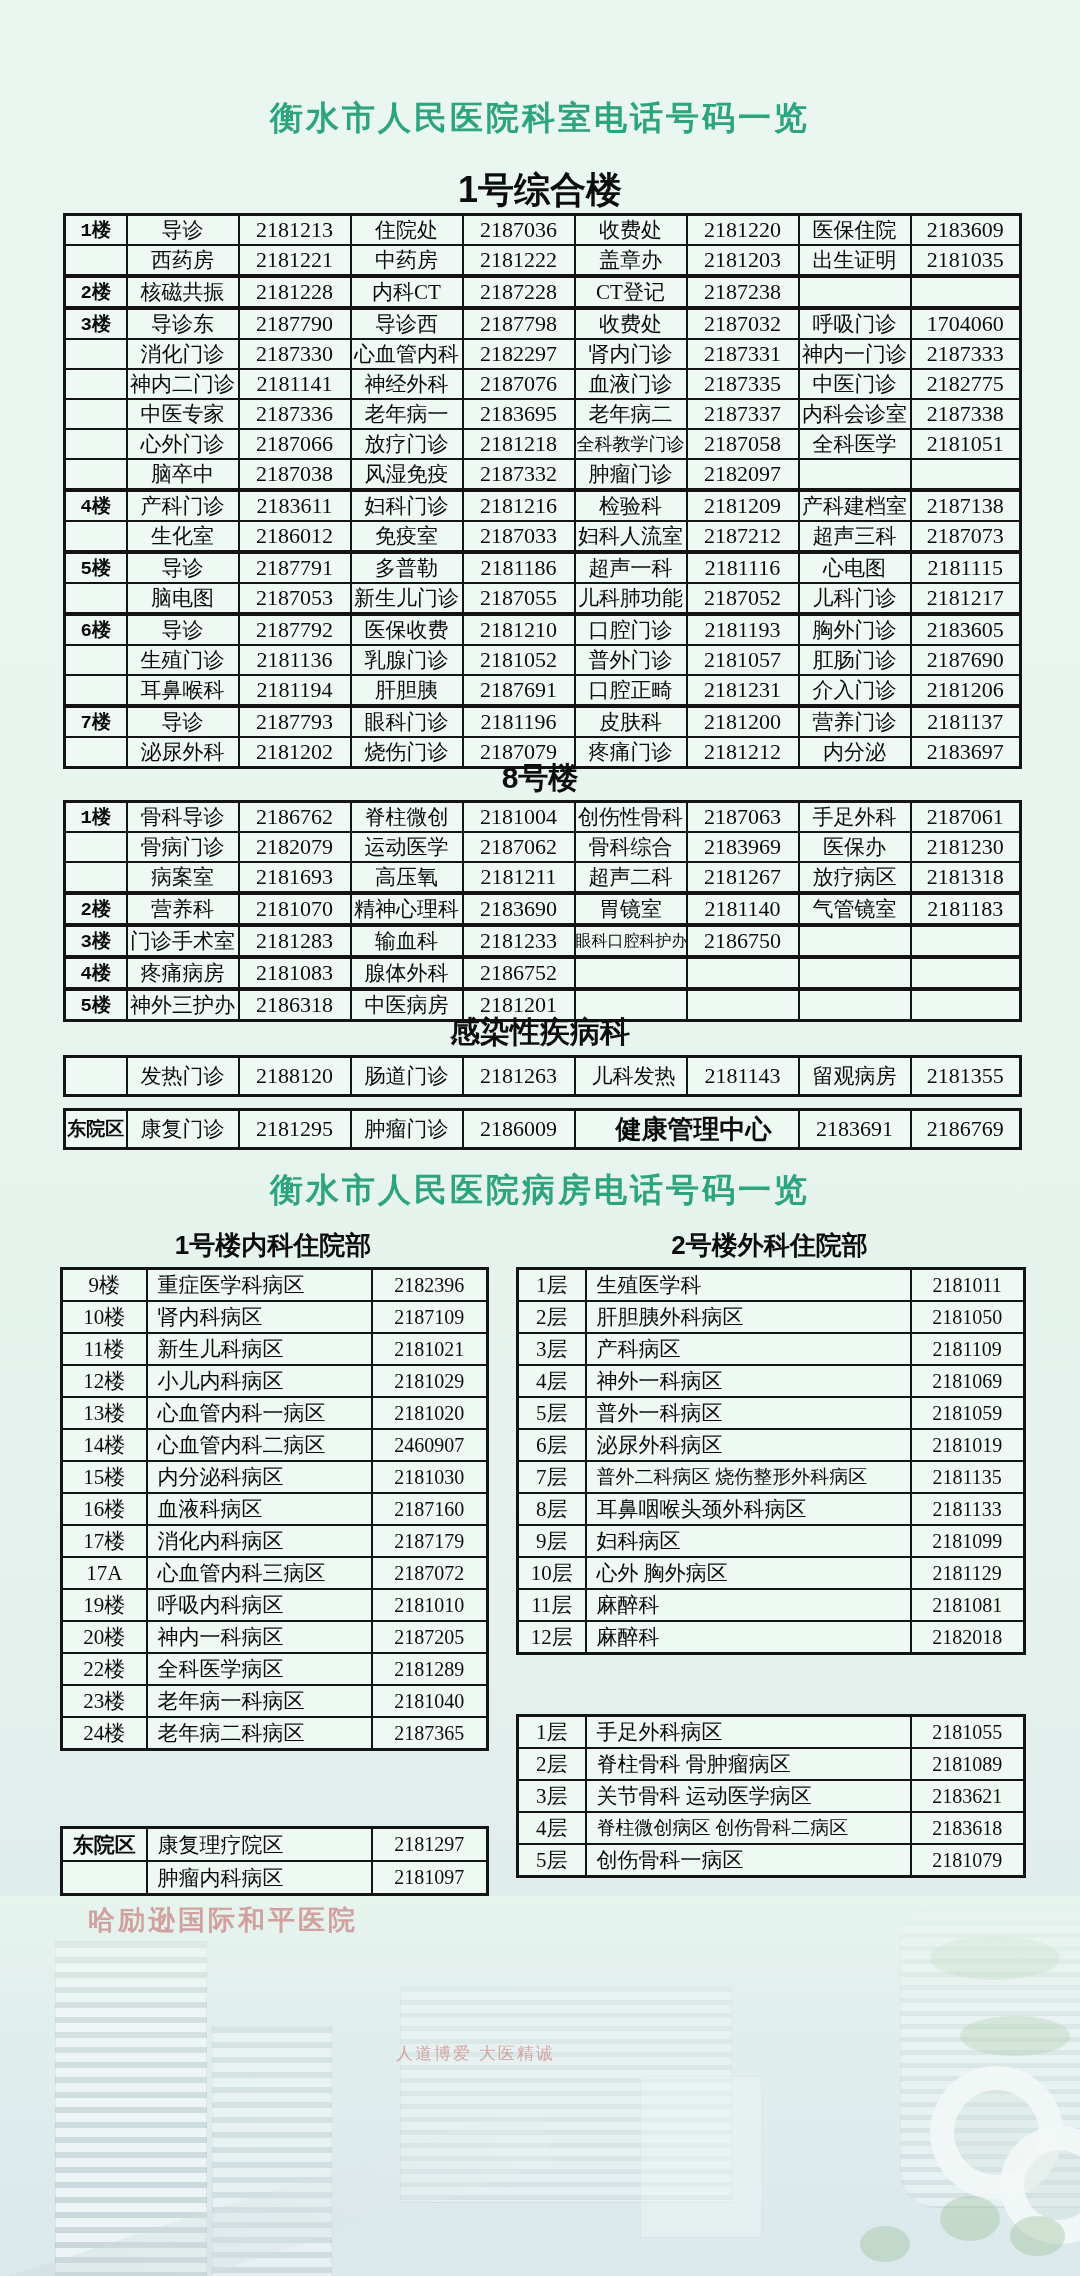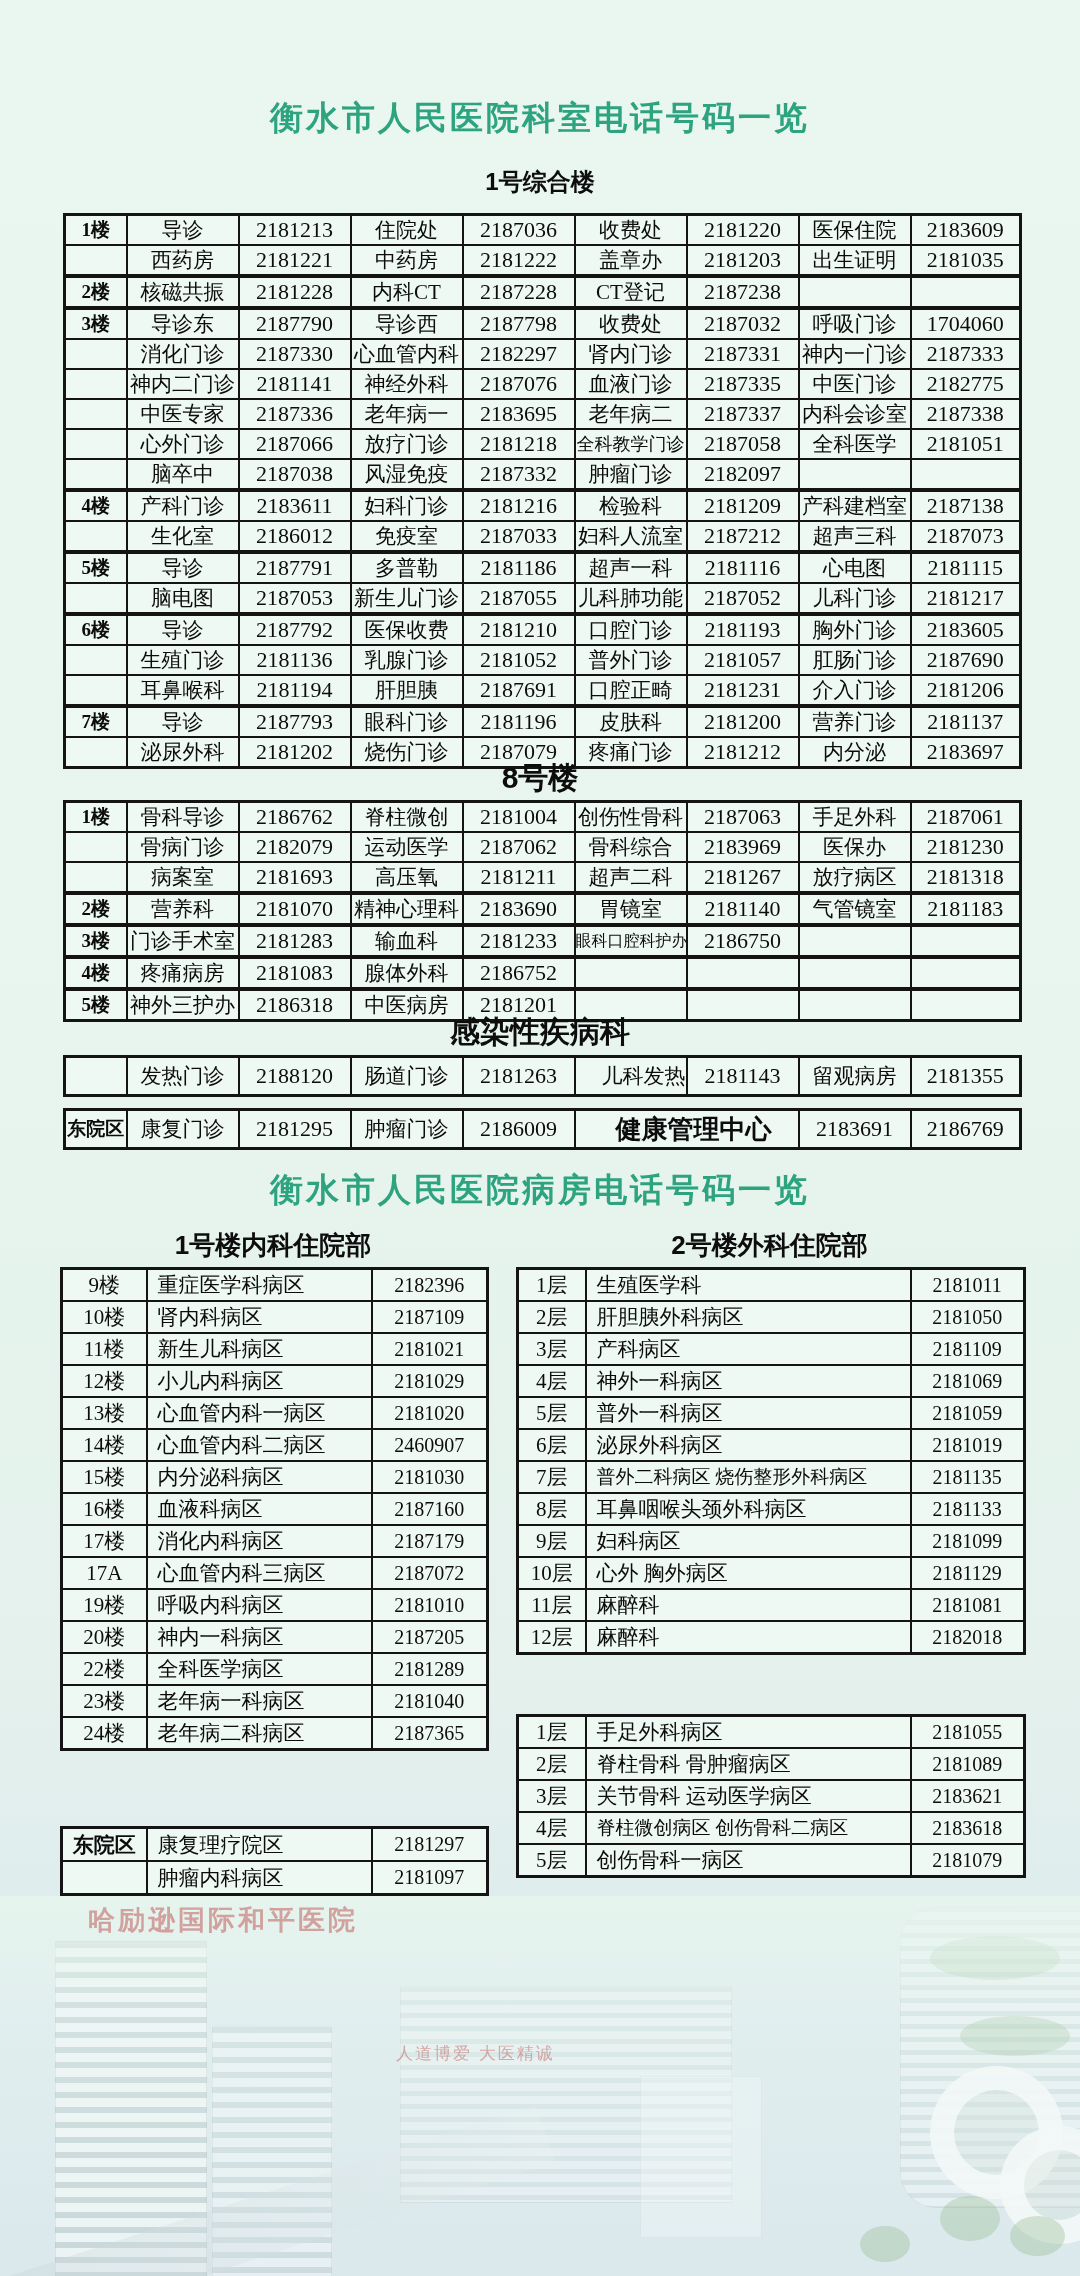--- a/index.html
+++ b/index.html
@@ -3,36 +3,36 @@
 <meta charset="utf-8">
 <style>
   html,body{margin:0;padding:0;}
   .page{position:relative;width:1080px;height:2276px;overflow:hidden;
         background:linear-gradient(180deg,#eaf7f0 0%,#e7f5ee 45%,#e4f1ec 72%,#deebee 88%,#dae7ec 100%);
         font-family:"Liberation Sans",sans-serif;}
   .main-title{position:absolute;left:0;width:100%;text-align:center;
         font-weight:bold;font-size:33px;letter-spacing:3px;color:#2da47f;
         font-family:"Liberation Sans",sans-serif;}
   .sub-title{position:absolute;left:0;width:100%;text-align:center;
-        font-weight:bold;font-size:24px;color:#0d0d0d;}
+        font-weight:bold;font-size:36px;color:#0d0d0d;}
   .col-header{position:absolute;text-align:center;font-weight:bold;font-size:26px;color:#0d0d0d;}
 
   table{border-collapse:collapse;table-layout:fixed;position:absolute;background:#eef9f3;}
   td{border:2px solid #141414;text-align:center;vertical-align:middle;
      font-family:"Liberation Serif",serif;font-size:21px;color:#0c0c0c;
      padding:0;overflow:hidden;white-space:nowrap;}
   .dir{left:63px;width:956px;}
   .dir td{height:27.6px;}
   .dir{border:3px solid #141414;}
-  .dir td.floor{font-family:Liberation Serif, serif;font-weight:bold;font-size:19px;}
+  .dir td.floor{font-family:Liberation Mono, monospace;font-weight:bold;font-size:19px;}
   .dir td.phone{font-size:22px;}
   .dir td.dept.t6{font-size:18px;}
   .dir td.dept.t7{font-size:16px;}
   tr.group-end td{border-bottom-width:4px;}
-  td.left-al{text-align:right;padding-left:6px;}
+  td.left-al{text-align:center;padding-left:6px;}
   td.merged{font-family:"Liberation Sans",sans-serif;font-weight:bold;font-size:26px;padding-left:14px;}
 
   .oneRow td{height:36px;}
   .oneRow{border:3px solid #141414;}
 
   .ward{border:3px solid #141414;}
   .ward td{height:30px;}
   .ward td.floor{font-size:21px;}
   .ward td.floor.b{font-family:"Liberation Sans",sans-serif;font-weight:bold;font-size:21px;}
   .ward td.name{text-align:left;padding-left:10px;}

